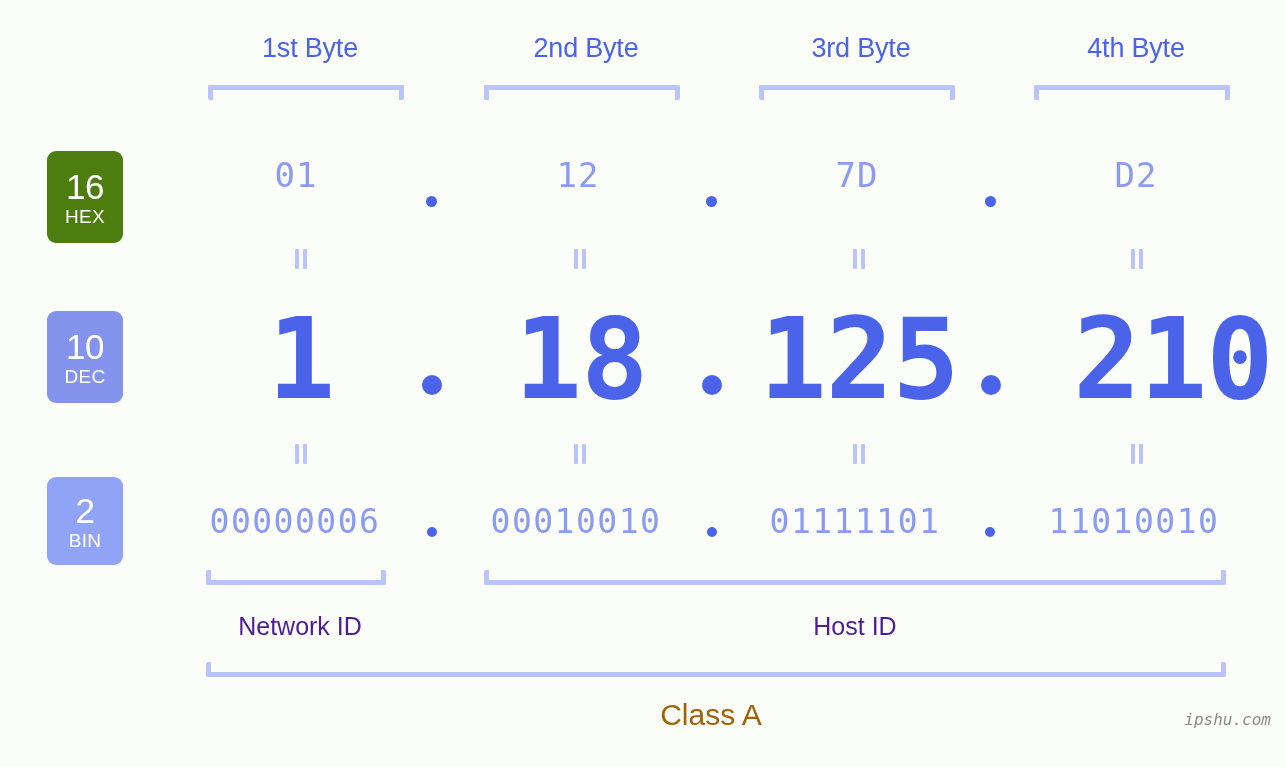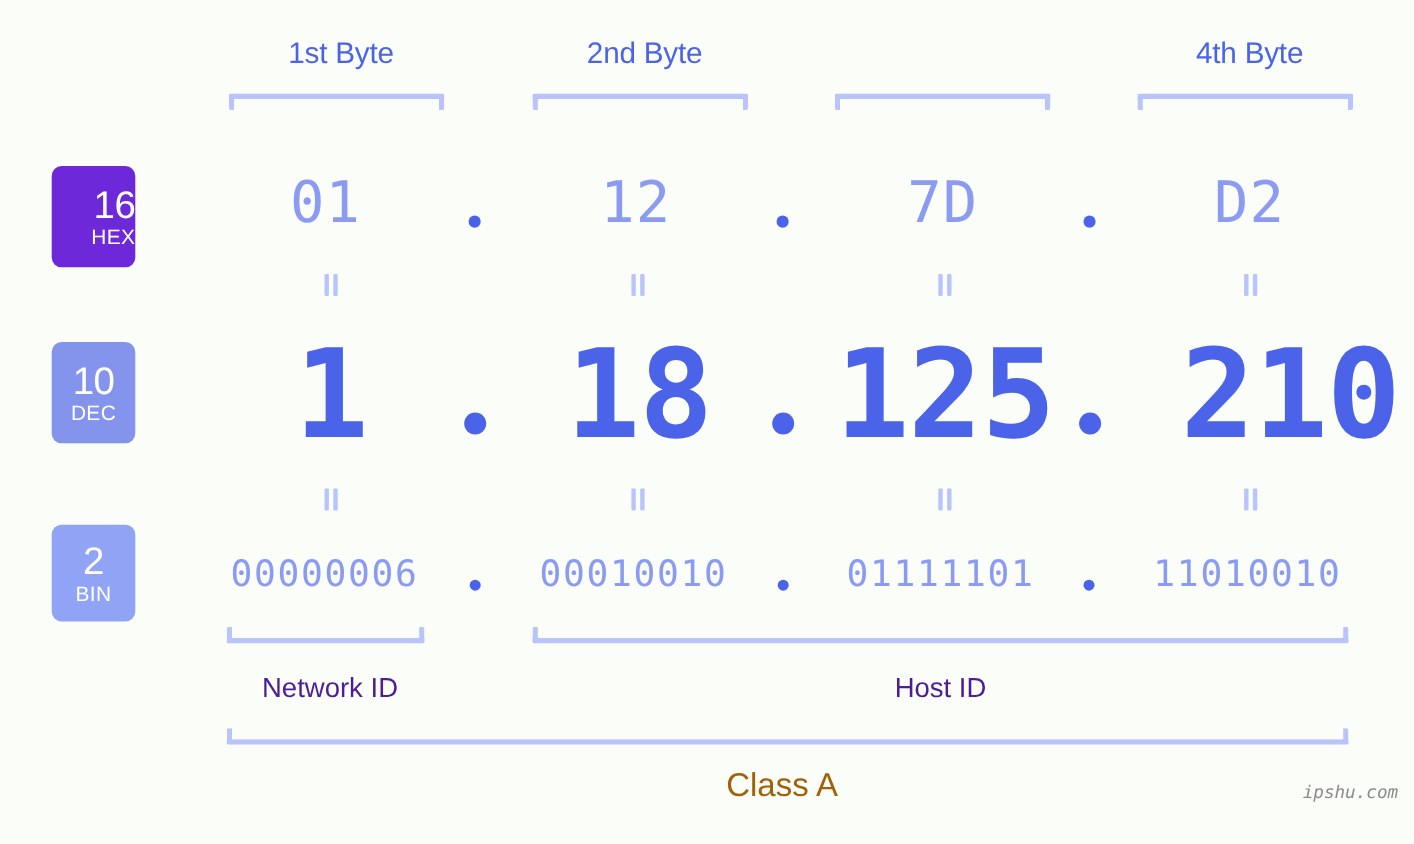--- a/index.html
+++ b/index.html
@@ -71,37 +71,37 @@
     font-size: 35px;
     font-weight: 400;
     letter-spacing: -0.5px;
   }
   .badge .nm {
     font-size: 19px;
     font-weight: 400;
     margin-top: 3px;
     letter-spacing: 0.3px;
   }
-  #badge-hex { top: 151px; height: 92px; background: #6d28d9; align-items: flex-end; }
+  #badge-hex { top: 151px; height: 92px; background: #4d7c0f; }
   #badge-dec { top: 311px; height: 92px; background: #8494ec; }
   #badge-bin { top: 477px; height: 88px; background: #91a3f5; }
 
   
   .row { position: absolute; left: 0; width: 1285px; height: 0; }
 
   .cell {
     position: absolute;
     text-align: center;
     white-space: nowrap;
     font-family: "DejaVu Sans Mono", monospace;
   }
 
   
   .hex-val {
-    font-size: 52px;
+    font-size: 34px;
     color: #8b9bf2;
     top: 155px;
     letter-spacing: 1px;
   }
   .hex-dot {
     position: absolute;
     top: 196px;
     width: 11px;
     height: 11px;
     border-radius: 50%;
@@ -190,20 +190,21 @@
     font-style: italic;
   }
 </style>
 </head>
 <body>
 
 <div id="stage">
 
   <div class="byte-label" style="left:190px;width:240px;">1st Byte</div>
   <div class="byte-label" style="left:466px;width:240px;">2nd Byte</div>
+  <div class="byte-label" style="left:741px;width:240px;">3rd Byte</div>
   <div class="byte-label" style="left:1016px;width:240px;">4th Byte</div>
 
   <div class="bracket-down" style="left:208px;top:85px;width:196px;"></div>
   <div class="bracket-down" style="left:484px;top:85px;width:196px;"></div>
   <div class="bracket-down" style="left:759px;top:85px;width:196px;"></div>
   <div class="bracket-down" style="left:1034px;top:85px;width:196px;"></div>
 
   <div class="badge" id="badge-hex">
     <span class="num">16</span>
     <span class="nm">HEX</span>

